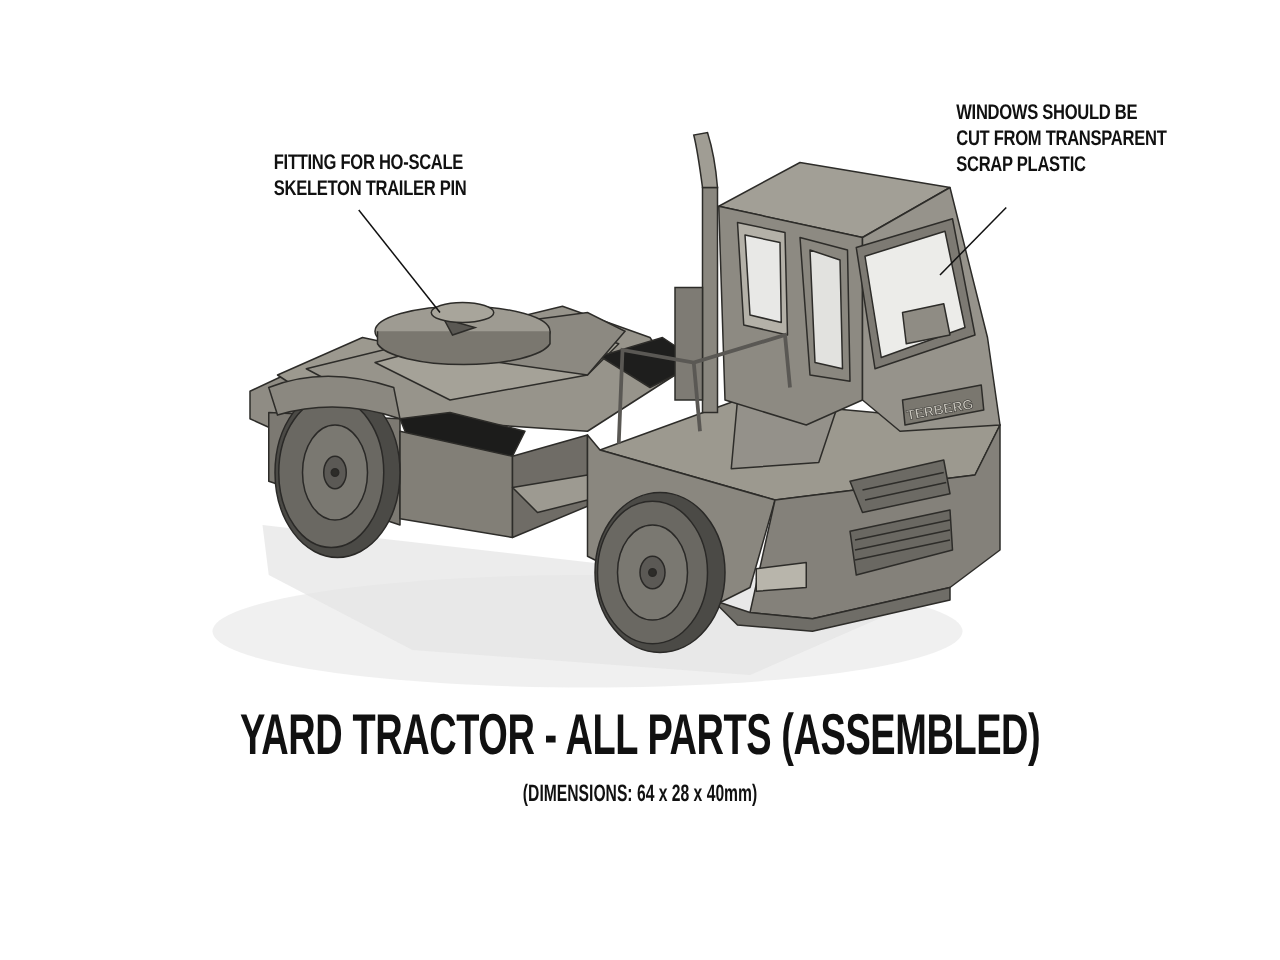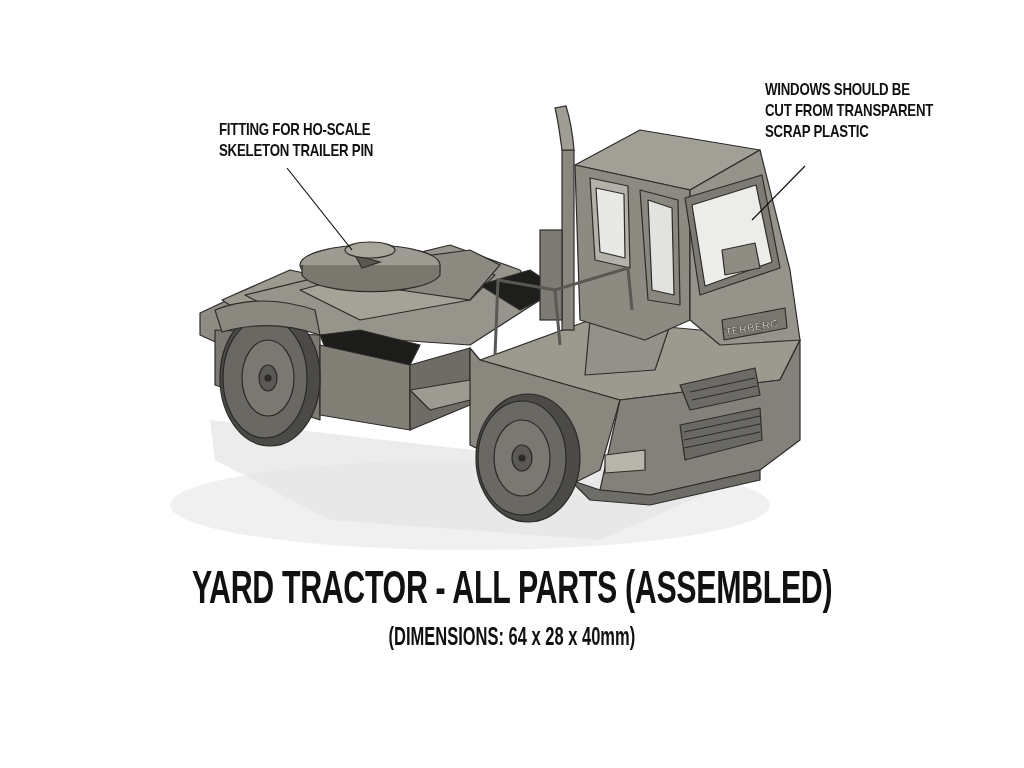--- a/index.html
+++ b/index.html
@@ -39,21 +39,21 @@
     line-height: 54px;
     letter-spacing: -0.5px;
   }
   .title-main span, .title-sub span {
     display: inline-block;
     transform: scaleX(0.66);
     transform-origin: center;
   }
   .title-sub {
     top: 620px;
-    font-size: 25px;
+    font-size: 19px;
     line-height: 32px;
   }
 </style>
 </head>
 <body>
 
 <svg class="canvas" viewBox="0 0 1024 768" xmlns="http://www.w3.org/2000/svg">
 
   <g>
     <ellipse cx="470" cy="505" rx="300" ry="45" fill="#ececec" opacity="0.8"></ellipse>

